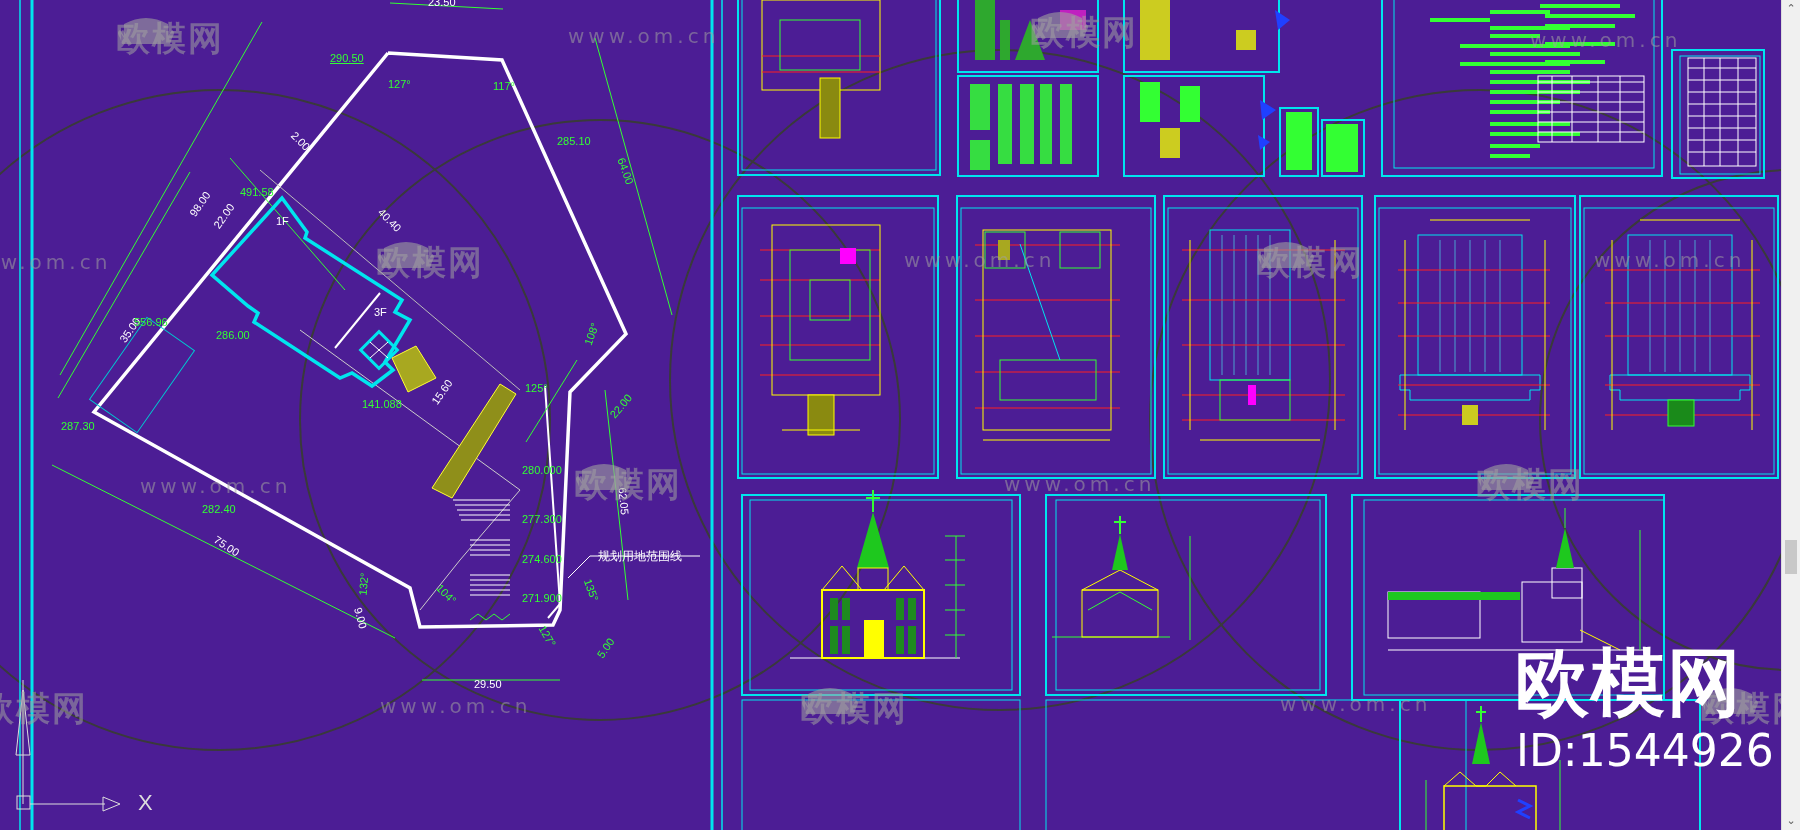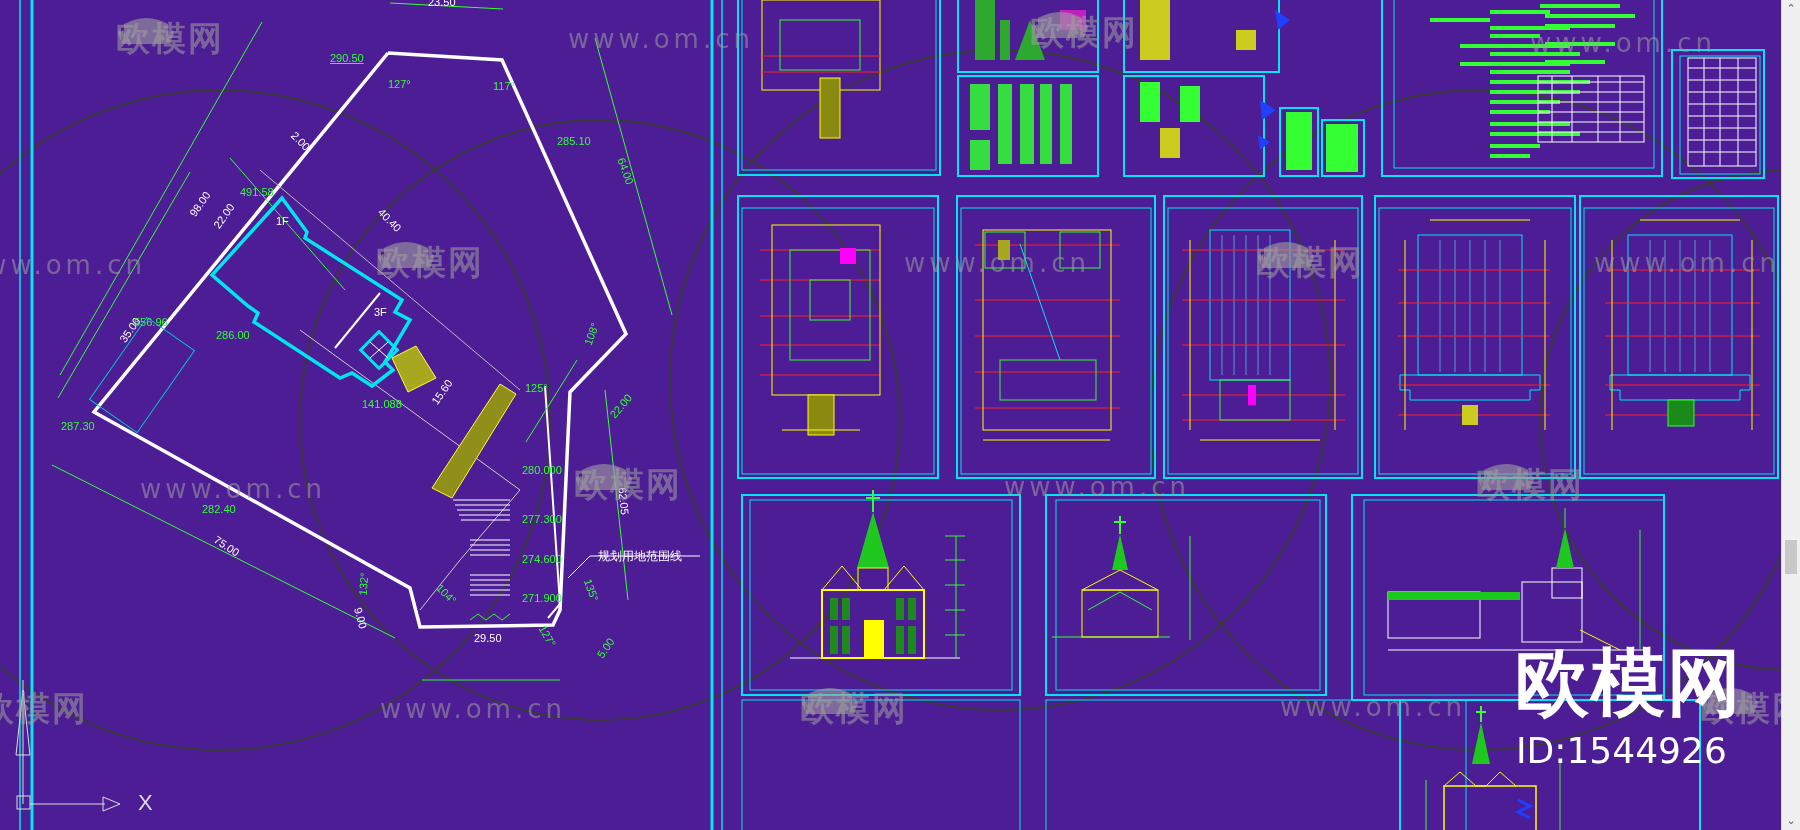--- a/index.html
+++ b/index.html
@@ -6,24 +6,24 @@
   body{width:1800px;height:830px;overflow:hidden;position:relative;font-family:"DejaVu Sans",sans-serif;}
   .canvas{position:absolute;left:0;top:0;width:1782px;height:830px;background:#4c1d95;overflow:hidden;}
   .canvas svg{position:absolute;left:0;top:0;}
   .scrollbar{position:absolute;right:0;top:0;width:18px;height:830px;background:#f0f0f0;border-left:1px solid #dcdcdc;}
   .scroll-arrow{position:absolute;left:0;width:18px;height:18px;color:#606060;font-size:11px;text-align:center;line-height:18px;cursor:pointer;}
   .scroll-up{top:0;}
   .scroll-down{bottom:0;}
   .scroll-thumb{position:absolute;left:3px;top:540px;width:12px;height:34px;background:#c8c8c8;}
   .title-text{position:absolute;left:390px;top:708px;font-family:"DejaVu Serif",serif;color:#ffff00;font-size:100px;line-height:120px;letter-spacing:6px;white-space:nowrap;}
   .brand-big{position:absolute;left:1515px;top:640px;color:#fff;font-size:74px;font-weight:bold;line-height:84px;letter-spacing:2px;white-space:nowrap;}
-  .brand-id{position:absolute;left:1516px;top:724px;color:#fff;font-size:36px;line-height:54px;white-space:nowrap;}
+  .brand-id{position:absolute;left:1516px;top:724px;color:#fff;font-size:44px;line-height:54px;white-space:nowrap;}
   .wm{position:absolute;color:rgba(160,160,160,0.55);white-space:nowrap;pointer-events:none;}
   .wm-logo{font-size:34px;font-weight:bold;letter-spacing:2px;}
-  .wm-url{font-size:26px;letter-spacing:4px;}
+  .wm-url{font-size:20px;letter-spacing:4px;}
   .wm-sofa{display:inline-block;width:60px;height:30px;vertical-align:middle;margin-right:6px;}
   .dim{position:absolute;font-family:"Liberation Sans",sans-serif;font-size:11px;color:#33ff33;white-space:nowrap;}
   .dim.w{color:#ffffff;}
   .lbl{position:absolute;font-family:"Liberation Sans",sans-serif;font-size:11px;color:#fff;}
   .note{position:absolute;font-family:"DejaVu Sans",sans-serif;font-size:12px;color:#fff;}
   .ucs-x{position:absolute;left:138px;top:790px;color:#ddd;font-family:"Liberation Sans",sans-serif;font-size:22px;}
 </style>
 </head>
 <body>
 
@@ -432,21 +432,21 @@
   <span class="dim" style="left:352px;top:578px;transform:rotate(-85deg);">132°</span>
   <span class="dim w" style="left:350px;top:612px;transform:rotate(75deg);">9.00</span>
   <span class="dim" style="left:435px;top:588px;transform:rotate(45deg);">104°</span>
   <span class="dim" style="left:522px;top:464px;">280.000</span>
   <span class="dim" style="left:522px;top:513px;">277.300</span>
   <span class="dim" style="left:522px;top:553px;">274.600</span>
   <span class="dim" style="left:522px;top:592px;">271.900</span>
   <span class="dim" style="left:580px;top:584px;transform:rotate(70deg);">135°</span>
   <span class="dim" style="left:536px;top:630px;transform:rotate(60deg);">127°</span>
   <span class="dim" style="left:595px;top:642px;transform:rotate(-55deg);">5.00</span>
-  <span class="dim w" style="left:474px;top:632px;">29.50</span>
+  <span class="dim w" style="left:474px;top:678px;">29.50</span>
   <span class="dim w" style="left:610px;top:495px;transform:rotate(85deg);">62.05</span>
 
   <span class="lbl" style="left:276px;top:215px;">1F</span>
   <span class="lbl" style="left:374px;top:306px;">3F</span>
   <span class="note" style="left:598px;top:540px;margin-top:8px;">规划用地范围线</span>
 
   <span class="ucs-x">X</span>
 
   <div class="wm wm-logo" style="left:116px;top:16px;">
     <svg class="wm-sofa" viewBox="0 0 60 30">

